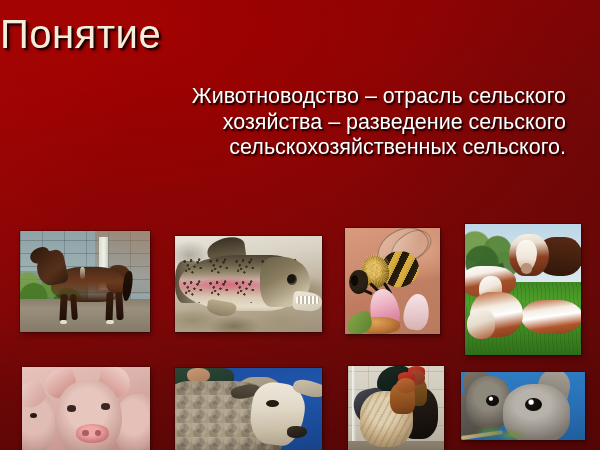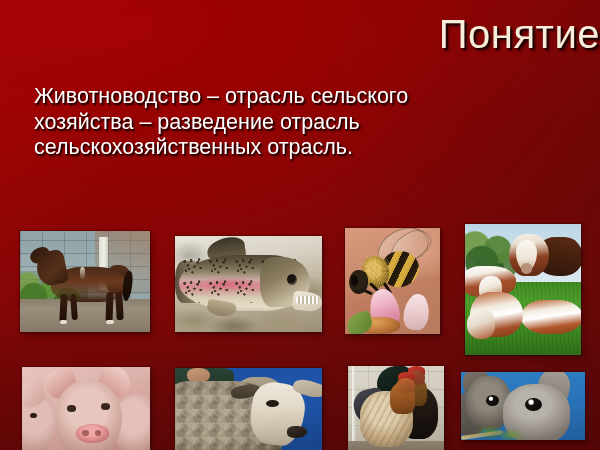--- a/index.html
+++ b/index.html
@@ -58,37 +58,37 @@
     position: absolute;
     inset: 0;
   }
 
   
   .title {
     position: absolute;
     left: 0;
     right: 0;
     top: 8px;
-    text-align: right;
+    text-align: left;
     font-size: 40px;
     line-height: 52px;
     font-weight: 400;
     color: #f6edda;
     letter-spacing: 0.5px;
     text-shadow: 2px 2px 1px rgba(25,0,0,0.85), 3px 3px 3px rgba(20,0,0,0.5);
     white-space: nowrap;
   }
 
   
   .body-block {
     position: absolute;
     left: 34px;
     right: 34px;
     top: 84px;
-    text-align: left;
+    text-align: right;
   }
   .body-line {
     font-size: 21.5px;
     line-height: 25.5px;
     font-weight: 400;
     color: #ffffff;
     text-shadow: 1.5px 1.5px 1px rgba(30,0,0,0.9), 2px 2px 3px rgba(20,0,0,0.55);
     white-space: nowrap;
   }
   .attribution {
@@ -712,22 +712,22 @@
   <div class="slide-bg"></div>
   <div class="slide-bg-2"></div>
   <div class="slide-bg-3"></div>
 
   <div class="content">
 
     <div class="title">Понятие</div>
 
     <div class="body-block">
       <div class="body-line">Животноводство – отрасль сельского</div>
-      <div class="body-line">хозяйства – разведение отрасль</div>
-      <div class="body-line">сельскохозяйственных отрасль.</div>
+      <div class="body-line">хозяйства – разведение сельского</div>
+      <div class="body-line">сельскохозяйственных сельского.</div>
     </div>
 
     <div class="photo" style="left:20px; top:231px; width:130px; height:101px;">
       <div class="scene">
         <div class="layer horse-wall"></div>
         <div class="layer brick-grid"></div>
         <div class="layer wall-warm"></div>
         <div class="layer wall-post"></div>
         <div class="layer horse-plants"></div>
         <div class="layer horse-ground"></div>

